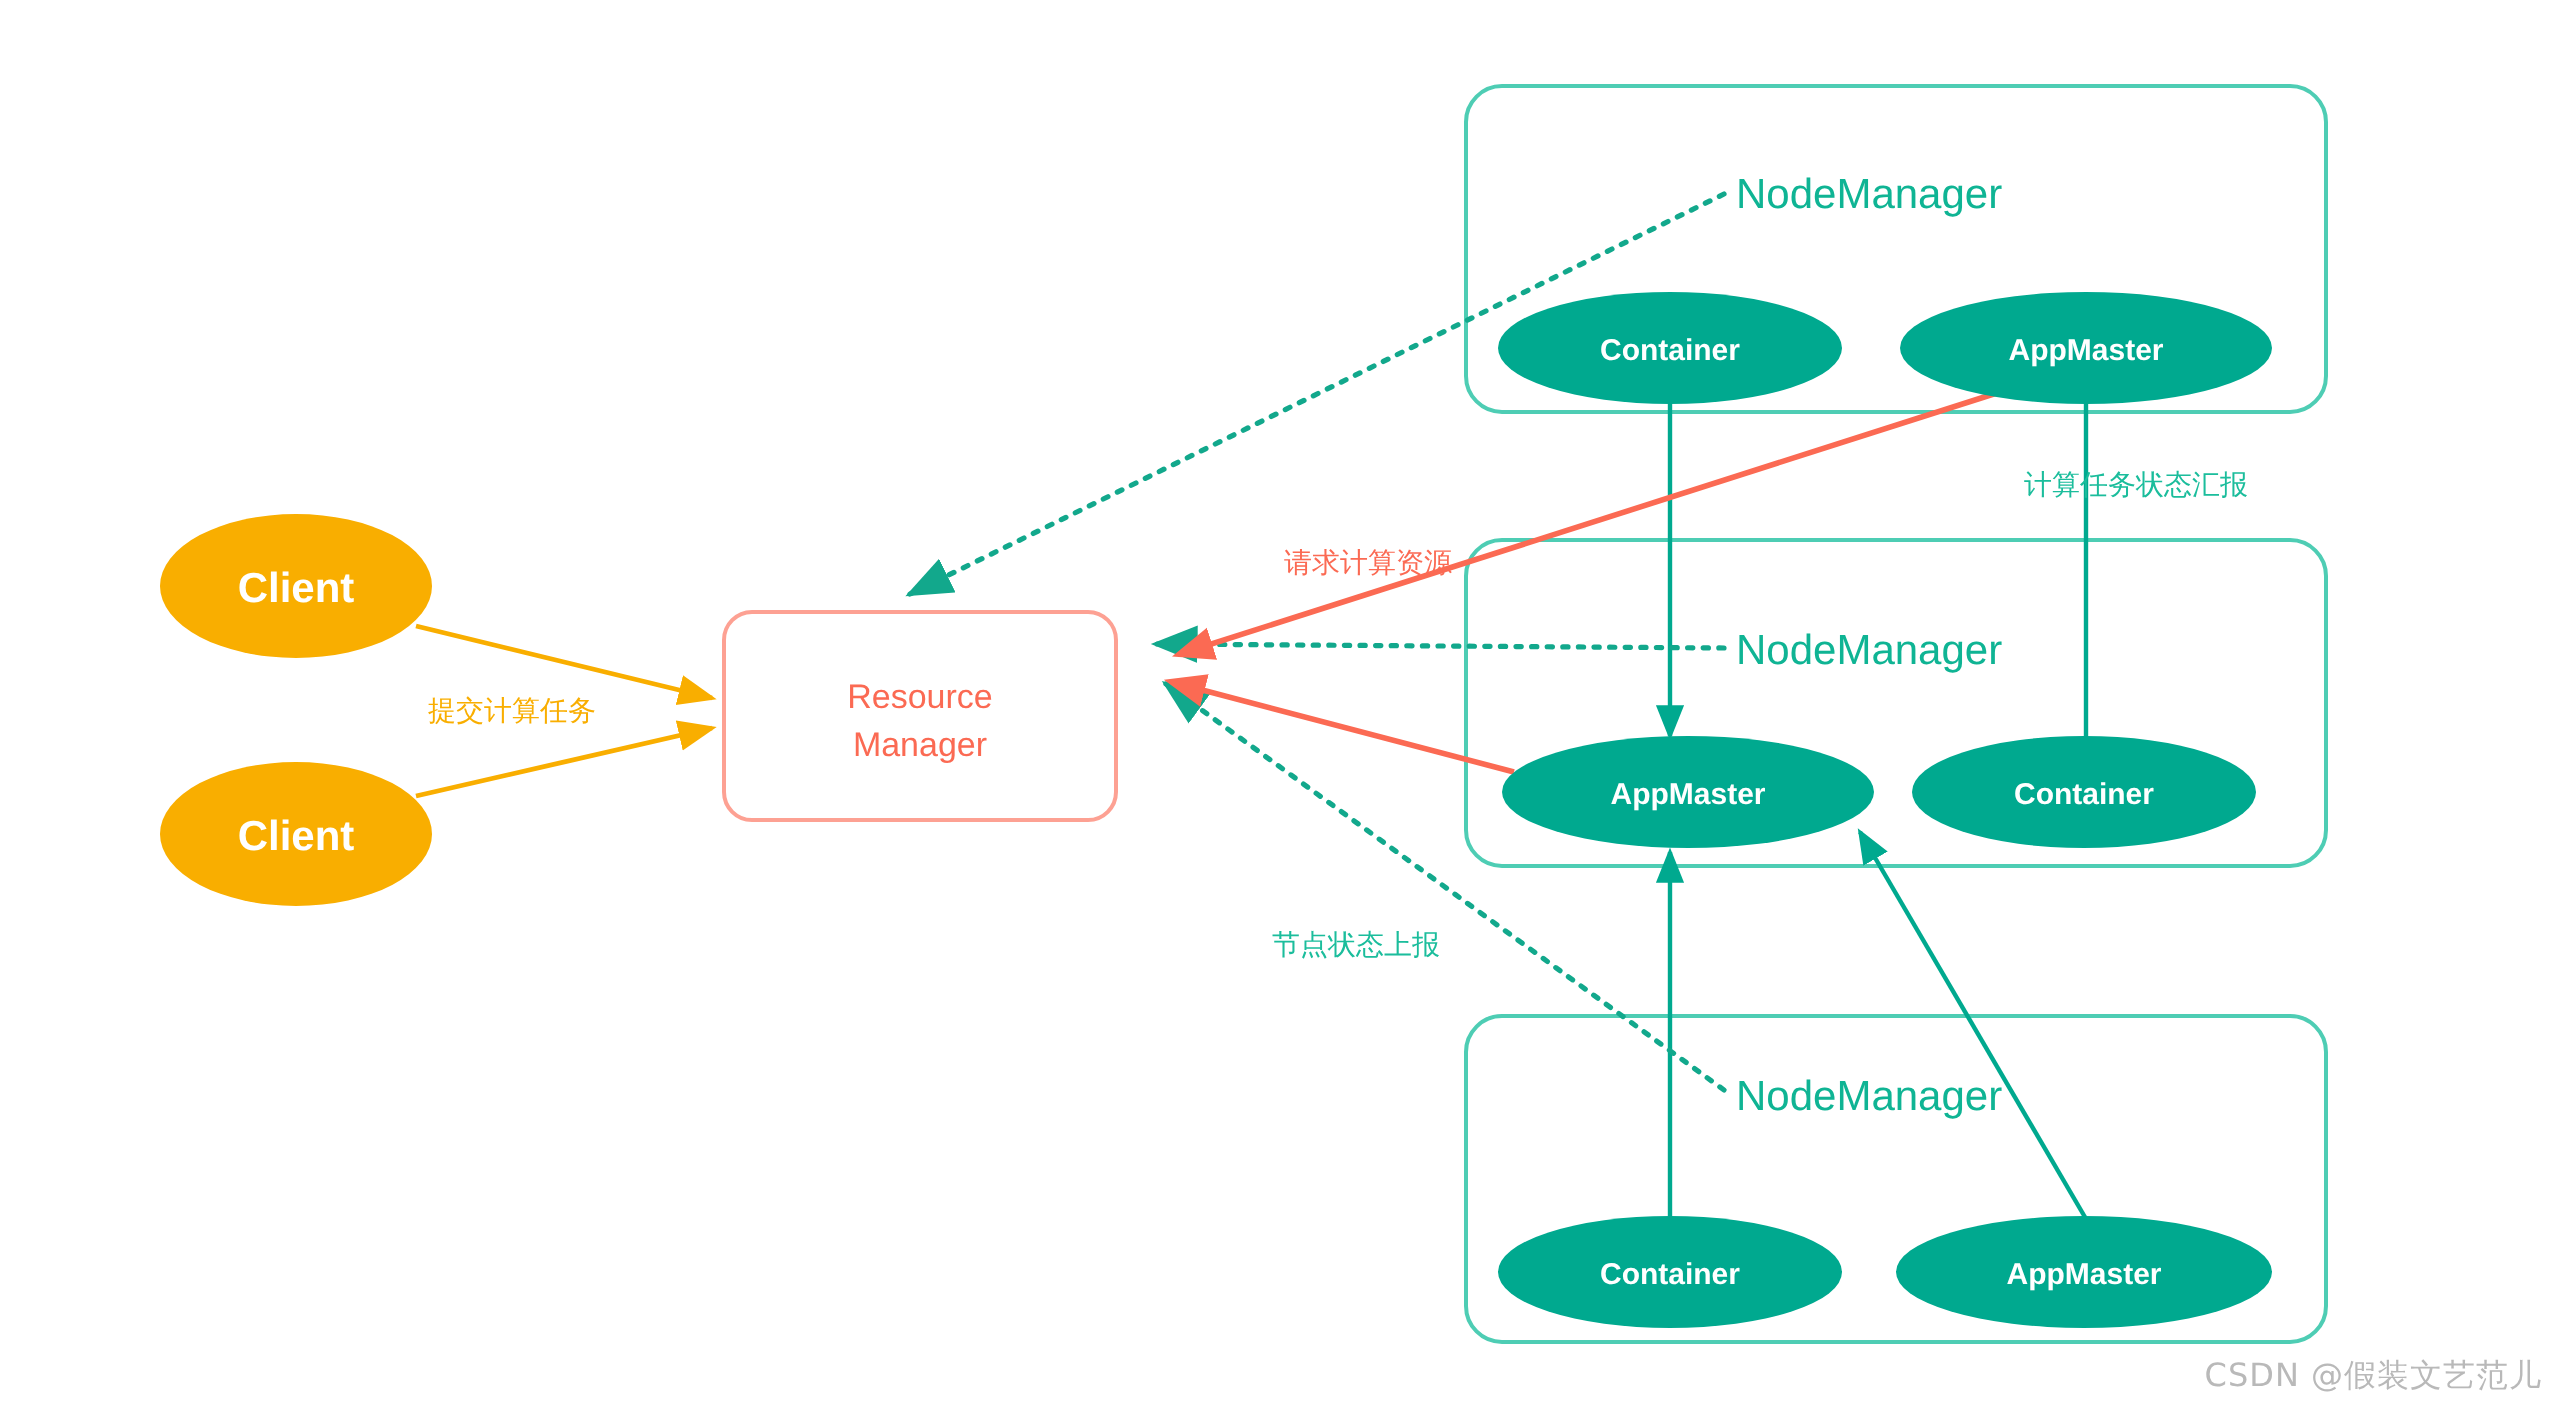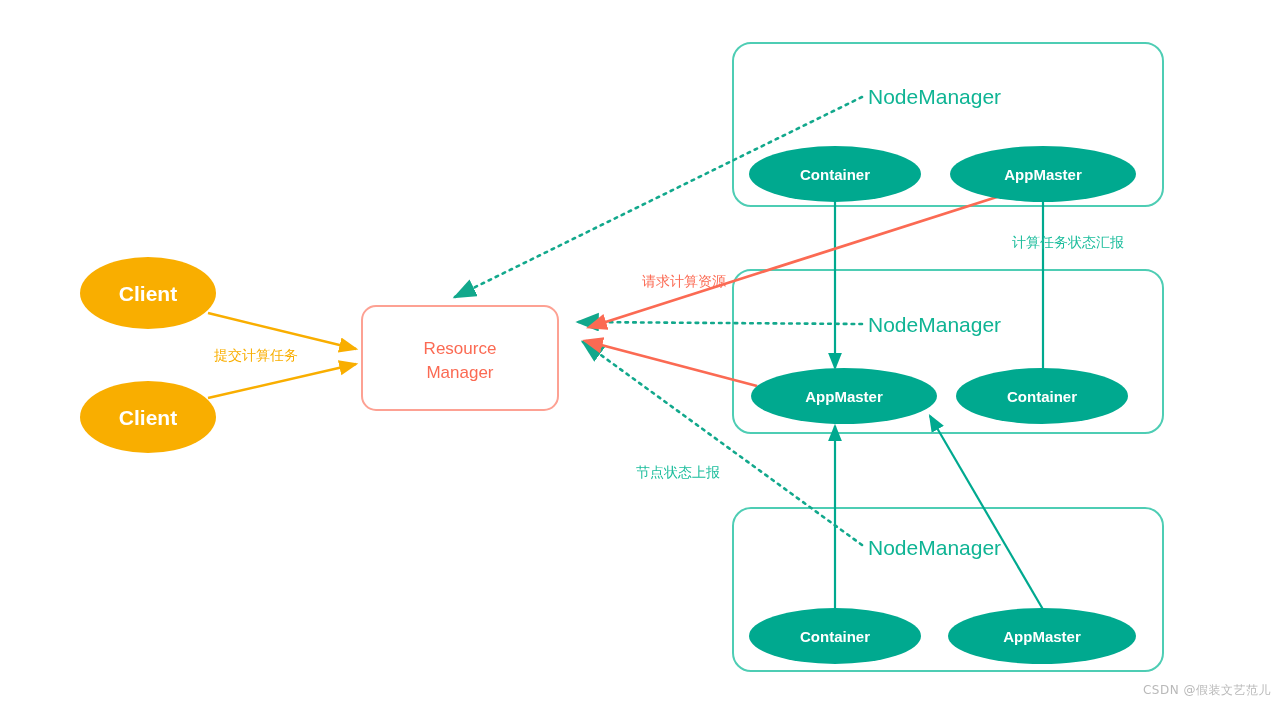--- a/index.html
+++ b/index.html
@@ -64,21 +64,21 @@
   .edge-label-green {
     font-size: 14px;
     fill: #1bbd9c;
     text-anchor: middle;
     font-family: "DejaVu Sans", "Liberation Sans", sans-serif;
   }
   .watermark {
     position: absolute;
     right: 14px;
     bottom: 8px;
-    font-size: 12px;
+    font-size: 16px;
     color: #b9b9b9;
     font-family: "DejaVu Sans", "Liberation Sans", sans-serif;
     letter-spacing: 0.5px;
     white-space: nowrap;
   }
 </style>
 </head>
 <body>
 
 <div id="canvas">

